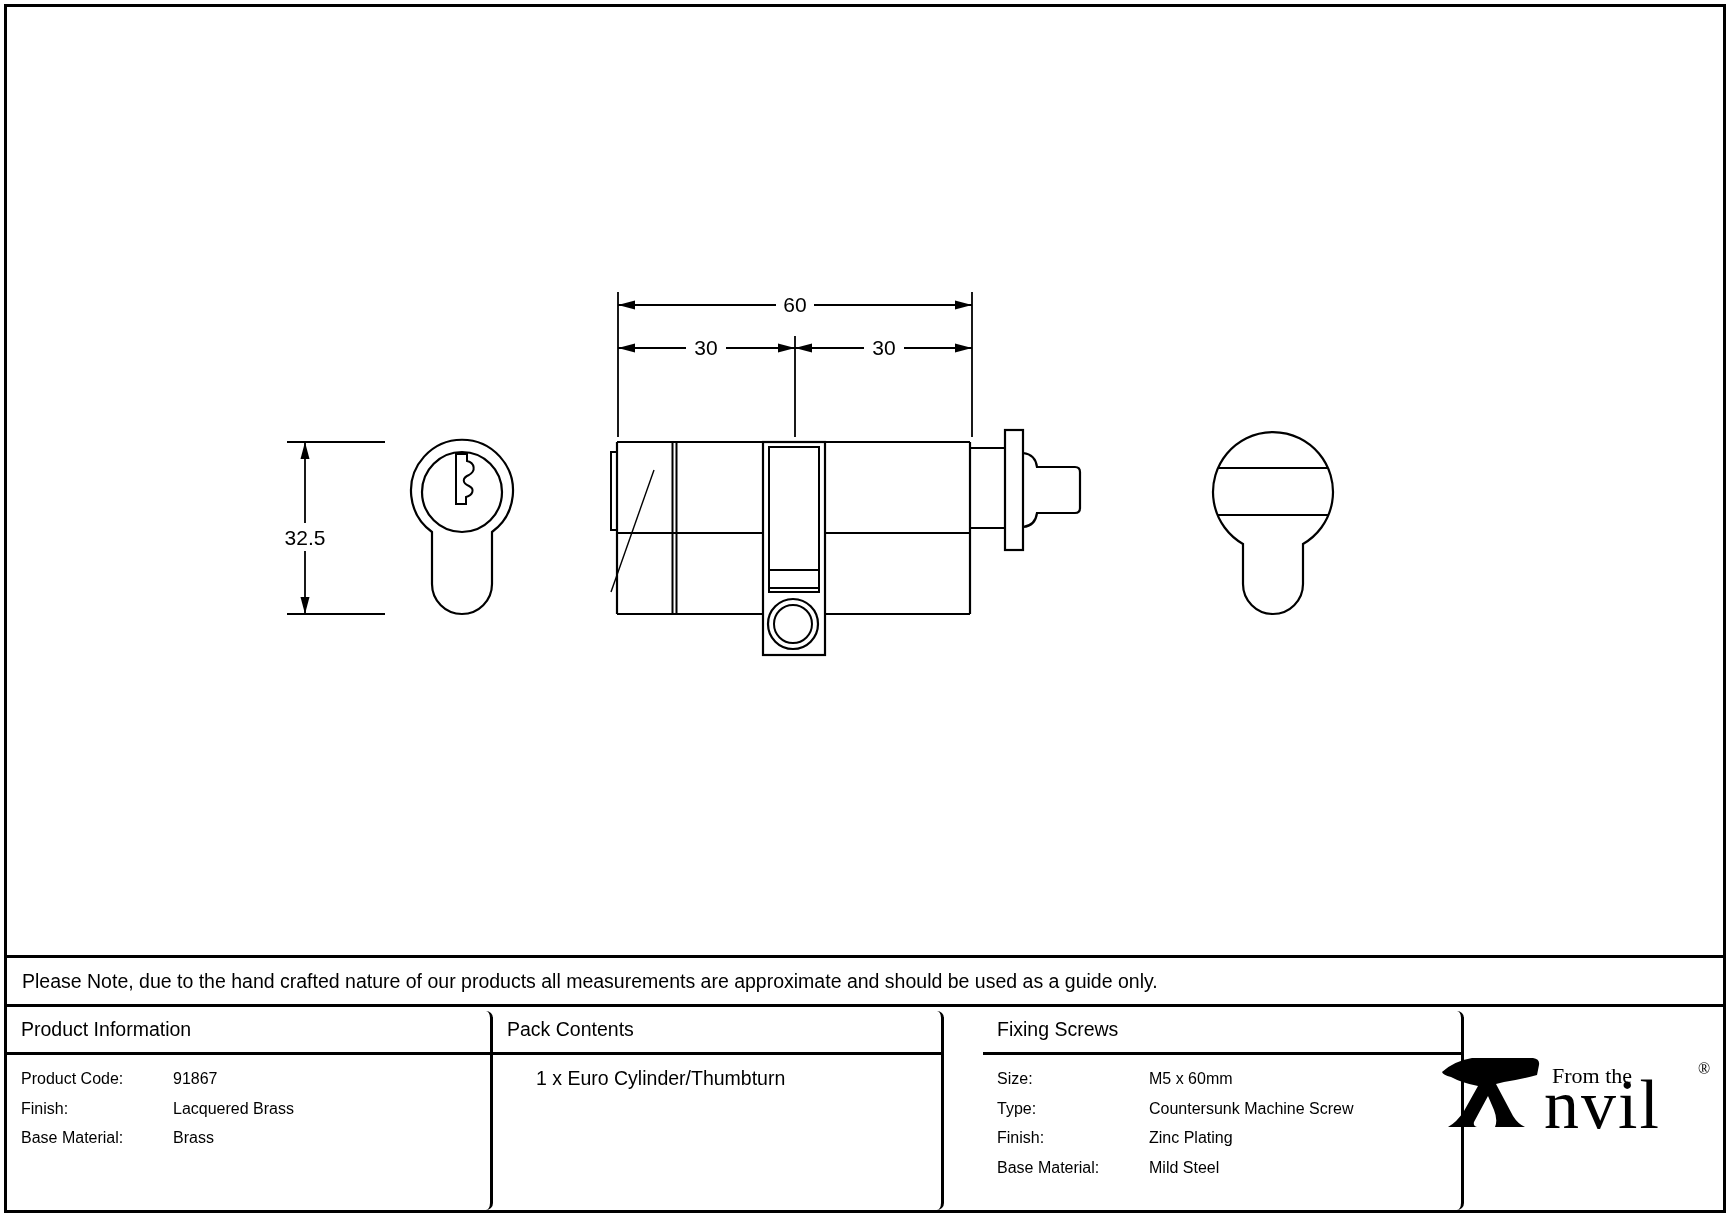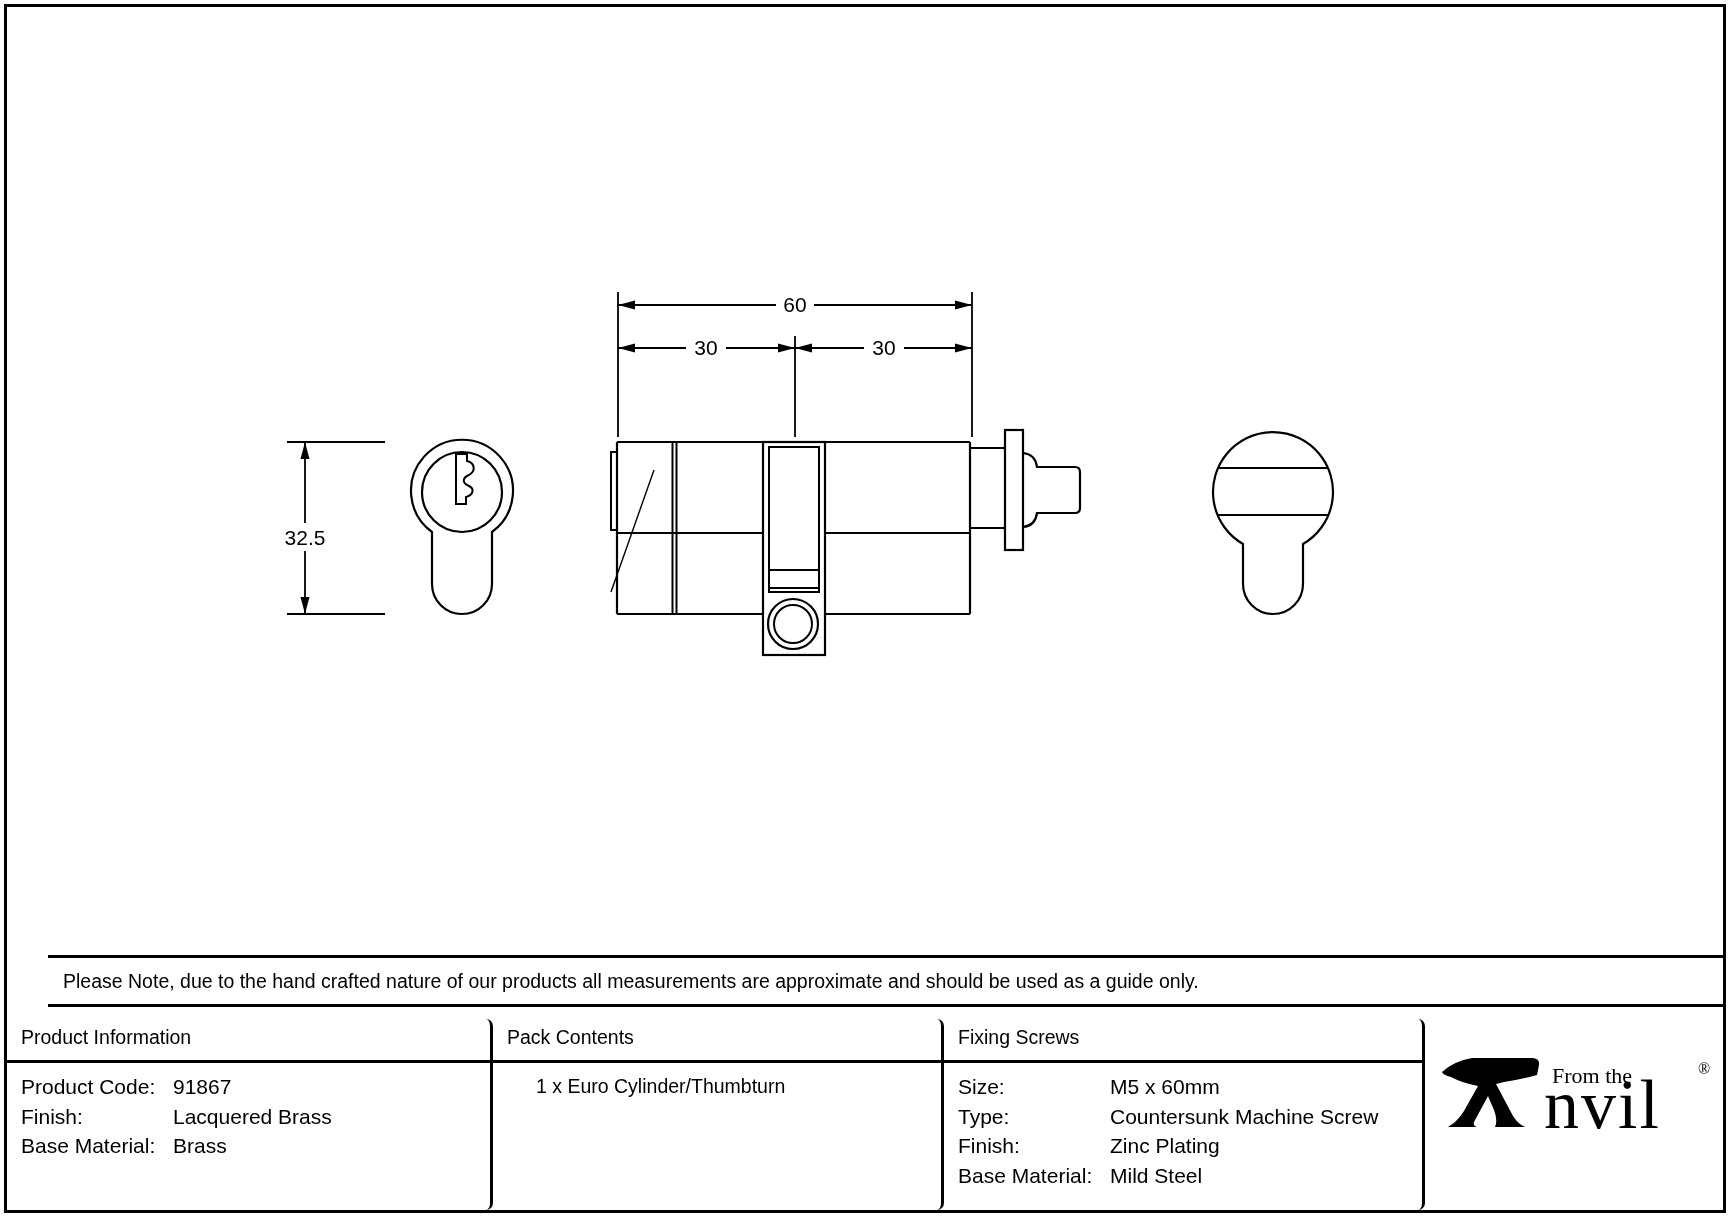--- a/index.html
+++ b/index.html
@@ -17,38 +17,37 @@
     pointer-events:none;
   }
   .drawing-svg{position:absolute;left:0;top:0;}
   
   .note-row{
     position:absolute;left:7px;right:7px;top:955px;height:46px;
     border-top:3px solid #000;border-bottom:3px solid #000;
     display:flex;align-items:center;
     padding-left:15px;
     font-size:19.5px;
-    margin-left:41px;
   }
   
   .spec-table{position:absolute;left:7px;right:7px;top:1007px;bottom:7px;}
-  .col{position:absolute;top:12px;bottom:0;border-radius:7px;}
+  .col{position:absolute;top:4px;bottom:0;border-radius:7px;}
   .col.bordered{border-right:3px solid #000;}
   .col-header{
     height:34px;border-bottom:3px solid #000;
     padding-left:14px;padding-top:7px;
     font-size:19.5px;
   }
   .col-body{padding-top:9px;}
-  .kv-row{display:flex;line-height:29.5px;font-size:21px;padding-left:14px;}
+  .kv-row{display:flex;line-height:29.5px;font-size:16px;padding-left:14px;}
   .kv-row .k{width:152px;flex:none;}
   .item-row{line-height:29.5px;font-size:19.5px;padding-left:23px;margin-left:20px;}
   .col-product{left:0;width:483px;}
   .col-pack{left:486px;width:448px;}
-  .col-screws{left:937px;width:478px;}
+  .col-screws{left:937px;width:478px;padding-left:39px;}
   .col-logo{left:1418px;right:0;}
   .logo-svg{position:absolute;left:1440px;top:1052px;}
   .serif{font-family:"Liberation Serif", serif;}
 </style>
 </head>
 <body>
 
 <div class="page">
   <div class="page-border"></div>
 

